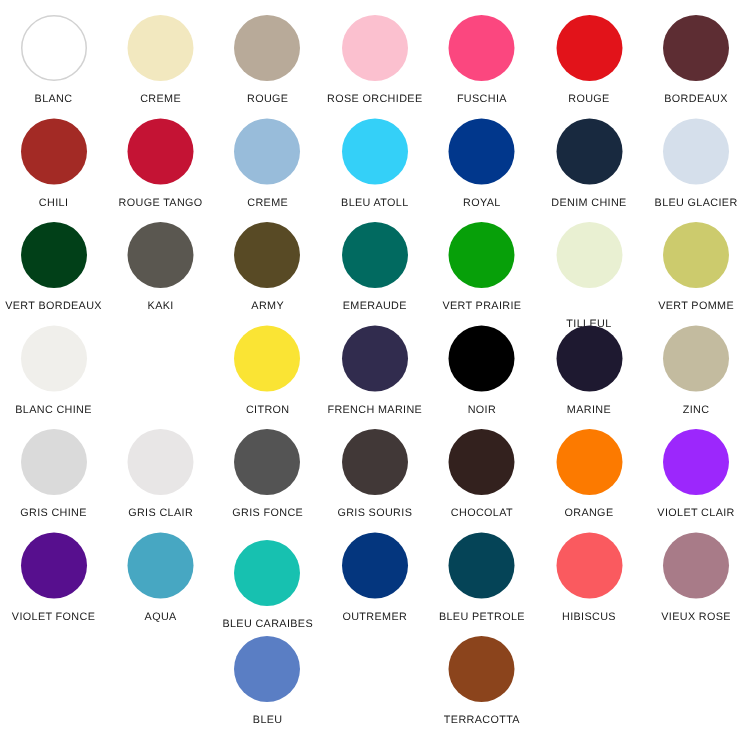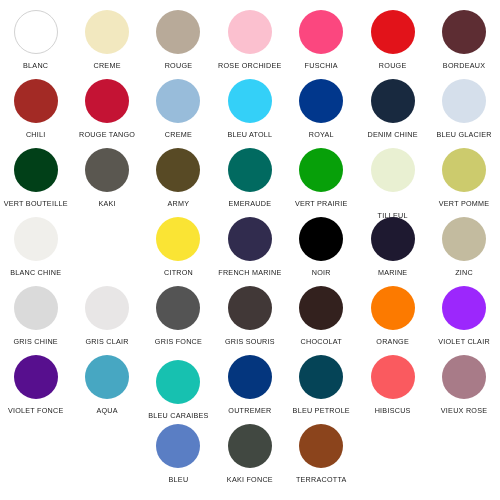--- a/index.html
+++ b/index.html
@@ -128,21 +128,21 @@
       <div class="swatch-cell" style="grid-area: 2 / 6;">
         <div class="swatch-disc" style="background: rgb(24, 41, 63);"></div>
         <div class="swatch-label">DENIM CHINE</div>
       </div>
       <div class="swatch-cell" style="grid-area: 2 / 7;">
         <div class="swatch-disc" style="background: rgb(213, 223, 235);"></div>
         <div class="swatch-label">BLEU GLACIER</div>
       </div>
       <div class="swatch-cell" style="grid-area: 3 / 1;">
         <div class="swatch-disc" style="background: rgb(1, 64, 24);"></div>
-        <div class="swatch-label">VERT BOUTEILLE</div>
+        <div class="swatch-label">VERT BORDEAUX</div>
       </div>
       <div class="swatch-cell" style="grid-area: 3 / 2;">
         <div class="swatch-disc" style="background: rgb(90, 87, 80);"></div>
         <div class="swatch-label">KAKI</div>
       </div>
       <div class="swatch-cell" style="grid-area: 3 / 3;">
         <div class="swatch-disc" style="background: rgb(88, 74, 37);"></div>
         <div class="swatch-label">ARMY</div>
       </div>
       <div class="swatch-cell" style="grid-area: 3 / 4;">
@@ -238,22 +238,18 @@
         <div class="swatch-label">HIBISCUS</div>
       </div>
       <div class="swatch-cell" style="grid-area: 6 / 7;">
         <div class="swatch-disc" style="background: rgb(168, 123, 136);"></div>
         <div class="swatch-label">VIEUX ROSE</div>
       </div>
       <div class="swatch-cell" style="grid-area: 7 / 3;">
         <div class="swatch-disc" style="background: rgb(90, 126, 196);"></div>
         <div class="swatch-label">BLEU</div>
       </div>
-      <div class="swatch-cell" style="grid-area: 7 / 4;">
-        <div class="swatch-disc" style="background: rgb(65, 72, 65);"></div>
-        <div class="swatch-label">KAKI FONCE</div>
-      </div>
       <div class="swatch-cell" style="grid-area: 7 / 5;">
         <div class="swatch-disc" style="background: rgb(139, 68, 28);"></div>
         <div class="swatch-label">TERRACOTTA</div>
       </div>
     </div>
 </div>
 
 </body></html>

